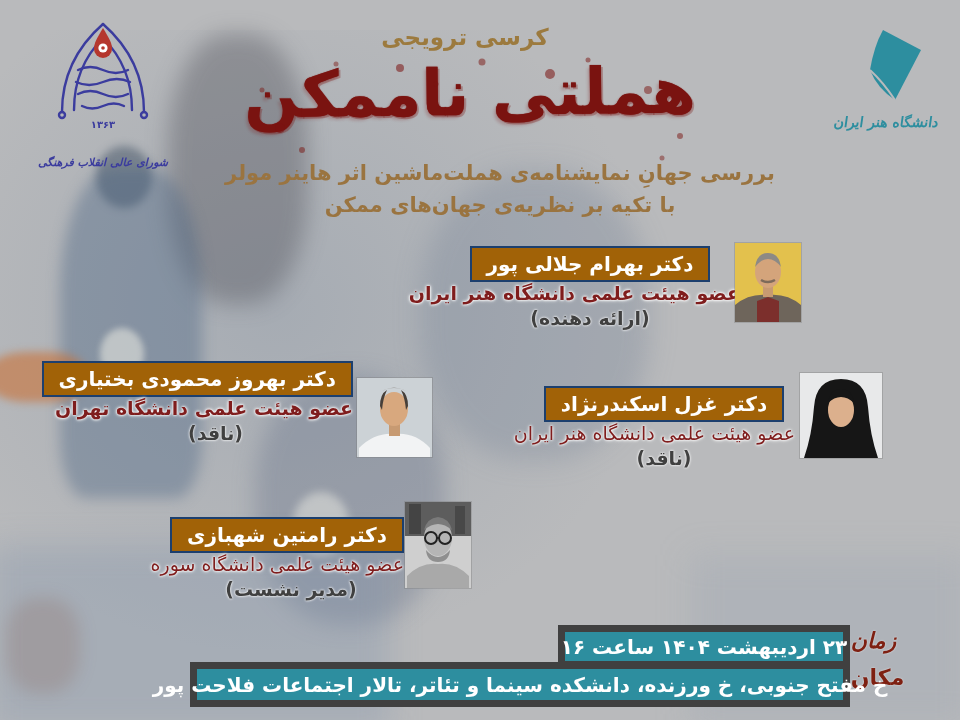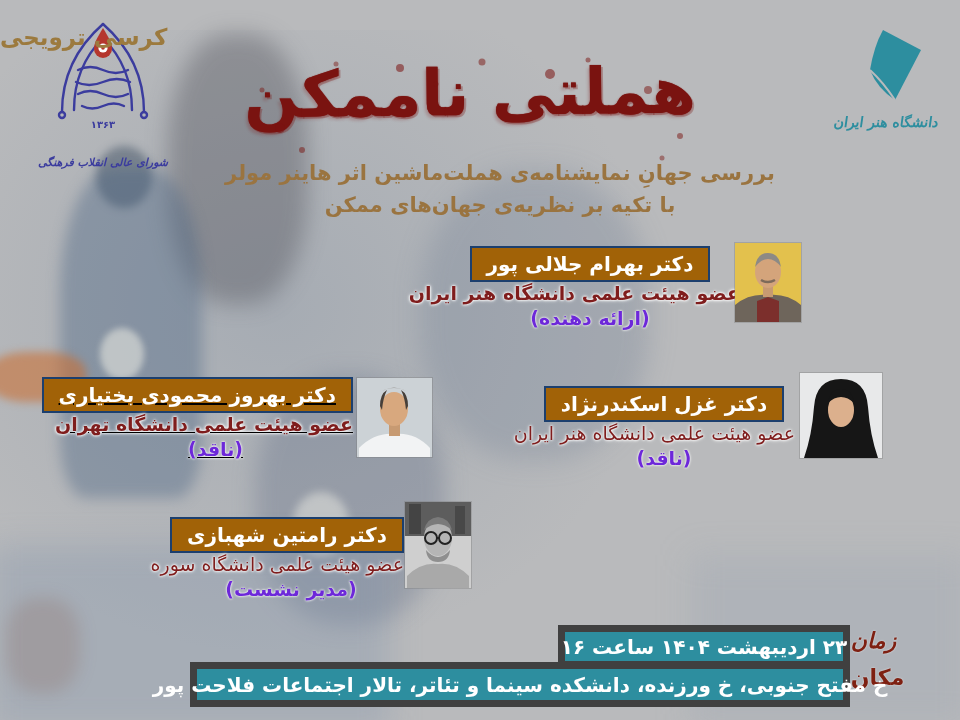--- a/index.html
+++ b/index.html
@@ -27,42 +27,42 @@
   .b-bottom{left:-10px;top:545px;width:400px;height:185px;background:rgba(124,144,168,.30);filter:blur(15px);}
   .b-right{left:690px;top:555px;width:280px;height:170px;background:rgba(148,158,176,.25);filter:blur(16px);}
 
   
   .logo-left{position:absolute;left:28px;top:14px;width:150px;text-align:center;}
   .logo-left .cap{margin-top:16px;font-size:11px;font-weight:bold;font-style:italic;color:#3b3c9e;white-space:nowrap;}
   .logo-right{position:absolute;left:815px;top:26px;width:140px;text-align:center;}
   .logo-right .cap{margin-top:0;font-size:14px;font-weight:bold;font-style:italic;color:#2d8e9f;white-space:nowrap;transform:skewX(6deg);}
 
   
-  .kicker{position:absolute;left:0;top:24px;width:930px;text-align:left;
+  .kicker{position:absolute;left:0;top:24px;width:930px;text-align:center;
     font-size:23px;font-weight:bold;color:#9c7a3e;letter-spacing:1px;}
   .title{position:absolute;left:0;top:56px;width:940px;text-align:center;margin:0;
     font-size:64px;font-weight:bold;color:#7a1310;letter-spacing:3px;
     transform:rotate(-.6deg);
     text-shadow:2px 2px 0 rgba(122,19,16,.30), -2px 3px 3px rgba(122,19,16,.22), 0 0 1px #7a1310;}
   .splatter{position:absolute;left:250px;top:50px;width:460px;height:120px;pointer-events:none;}
   .subtitle{position:absolute;left:20px;top:157px;width:960px;text-align:center;
     font-size:21px;font-weight:bold;color:#9a7440;line-height:32px;}
 
   
   .speaker{position:absolute;text-align:center;}
   .name-box{display:table;margin:0 auto;padding:4px 15px;
     background:#a16207;border:2px solid #1c3f6e;
     color:#ffffff;font-size:20px;font-weight:bold;white-space:nowrap;}
   .affil{margin-top:0;font-size:19px;color:#7f1d1d;white-space:nowrap;
     text-shadow:0 0 2px #fff,0 0 3px #fff,0 0 4px rgba(255,255,255,.8);}
   .affil.b{font-weight:bold;}
-  .role{margin-top:3px;font-size:19px;font-weight:bold;color:#6d28d9;
+  .role{margin-top:3px;font-size:19px;font-weight:bold;color:#404040;
     text-shadow:0 0 2px #fff,0 0 3px rgba(255,255,255,.85);}
   .sp1{left:440px;top:246px;width:300px;}
-  .sp2{left:78px;top:377px;width:275px;text-decoration:underline;}
+  .sp2{left:78px;top:361px;width:275px;}
   .sp3{left:533px;top:386px;width:262px;}
   .sp4{left:178px;top:517px;width:226px;}
   .photo{position:absolute;box-shadow:0 0 0 1px rgba(120,120,120,.35);}
   .ph1{left:735px;top:243px;width:66px;height:79px;}
   .ph2{left:357px;top:378px;width:75px;height:79px;}
   .ph3{left:800px;top:373px;width:82px;height:85px;}
   .ph4{left:405px;top:502px;width:66px;height:86px;}
   .photo svg{display:block;width:100%;height:100%;}
 
   

